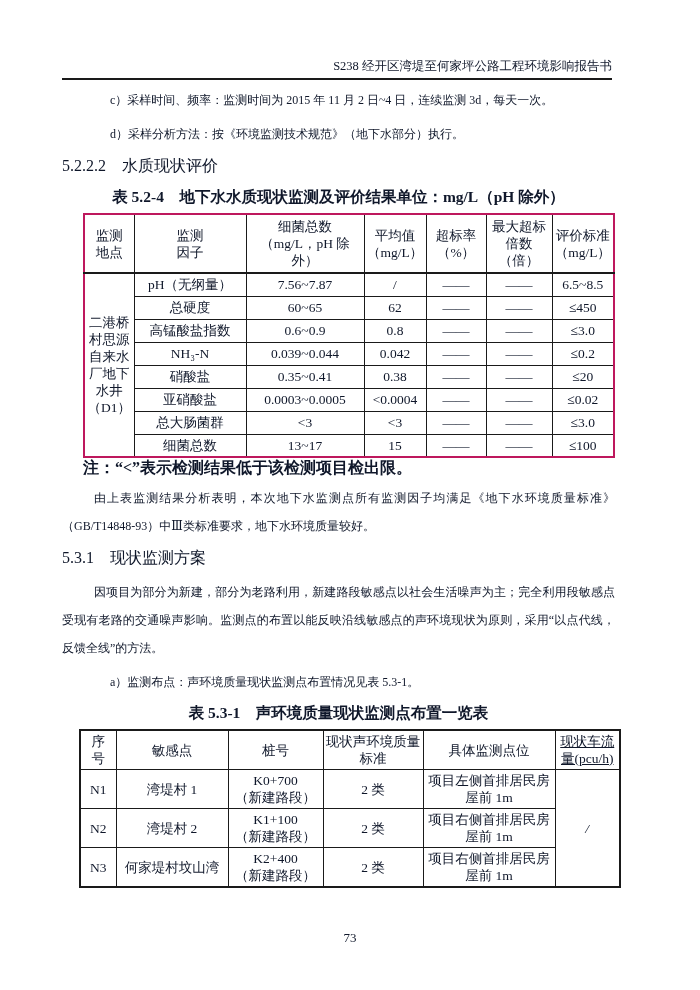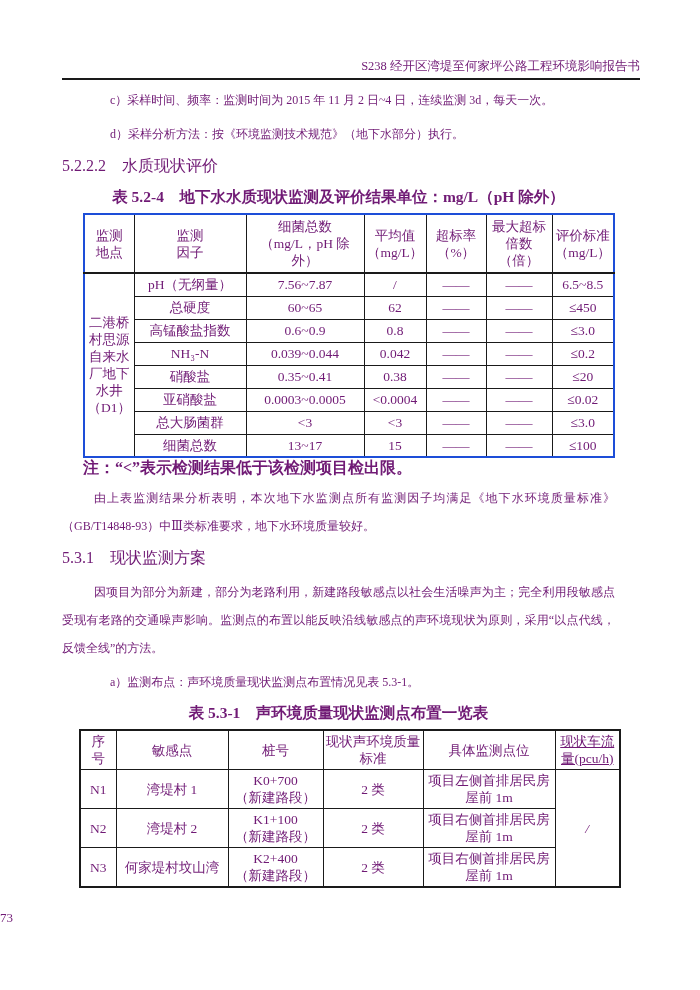--- a/index.html
+++ b/index.html
@@ -3,22 +3,22 @@
 <meta charset="utf-8">
 <style>
   * { margin: 0; padding: 0; box-sizing: border-box; }
   html, body { background: #e8e8e8; }
   .page {
     position: relative;
     width: 700px; height: 990px;
     margin: 0 auto;
     background: #ffffff;
     font-family: "Liberation Serif", "DejaVu Serif", serif;
-    color: #701a75;
-    padding: 58px 60px 0 62px;
+    color: #0f172a;
+    padding: 58px 88px 0 62px;
     overflow: hidden;
   }
   .running-header {
     text-align: right;
     font-size: 12.5px;
     line-height: 16px;
     padding-bottom: 4px;
     border-bottom: 2px solid #1a1a1a;
   }
   .body-col { width: 553px; }
@@ -47,39 +47,39 @@
   #tbl2 { width: 540px; margin-left: 17px; margin-top: 3px; }
   th, td {
     border: 1px solid #1a1a1a;
     font-weight: normal;
     text-align: center;
     vertical-align: middle;
     font-size: 13.5px;
     line-height: 17px;
     padding: 2px 2px;
   }
-  #tbl1 { border: 2px solid #1d4ed8; }
+  #tbl1 { border: 2px solid #be185d; }
   #tbl2 { border: 2px solid #1a1a1a; }
   #tbl1 tr.thead th { border-bottom: 2px solid #1a1a1a; padding: 3px 2px; }
   #tbl1 td { height: 23px; padding: 1px 2px; }
   #tbl2 td { height: 36px; }
   #tbl2 tr.thead th { height: 38px; }
   .pre { white-space: pre-line; }
   .loc { vertical-align: middle; }
   .underline { text-decoration: underline; }
   .slash { font-style: italic; font-family: "Liberation Serif", serif; }
   .note {
     font-size: 16px; font-weight: bold;
     line-height: 20px; margin-top: 0;
     text-indent: 21px;
   }
   .page-number {
     position: absolute;
-    left: 0; right: 0; bottom: 64px;
-    text-align: left;
+    left: 0; right: 0; bottom: 44px;
+    text-align: center;
     font-size: 13px;
   }
 </style>
 </head>
 <body>
 
 <div class="page">
 
   <div class="running-header">
     <span>S238 经开区湾堤至何家坪公路工程环境影响报告书</span>

